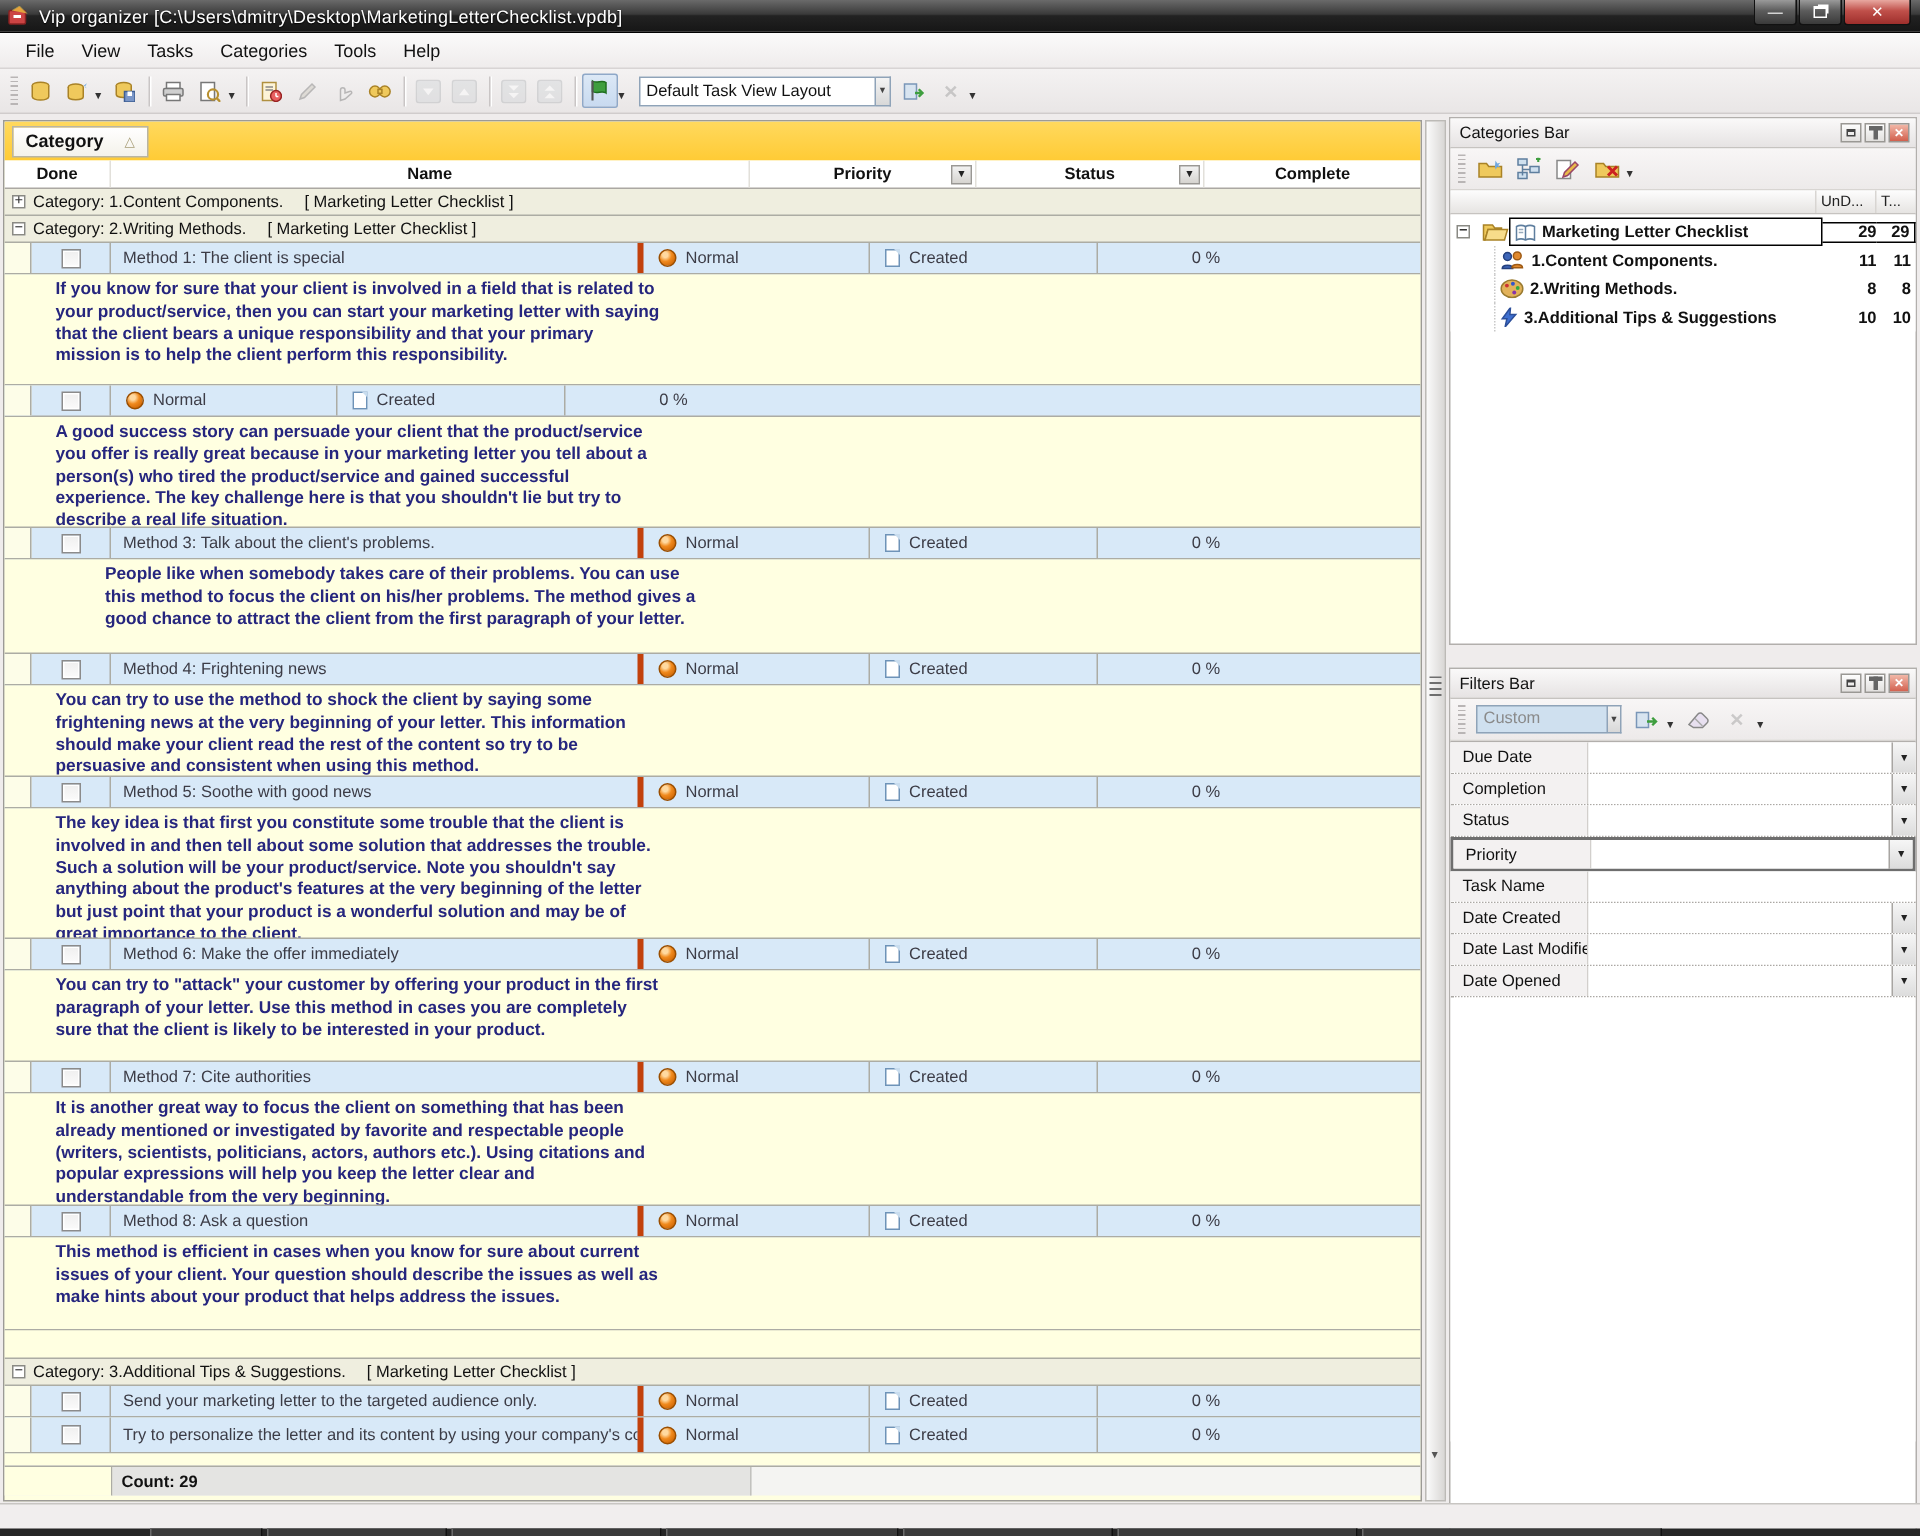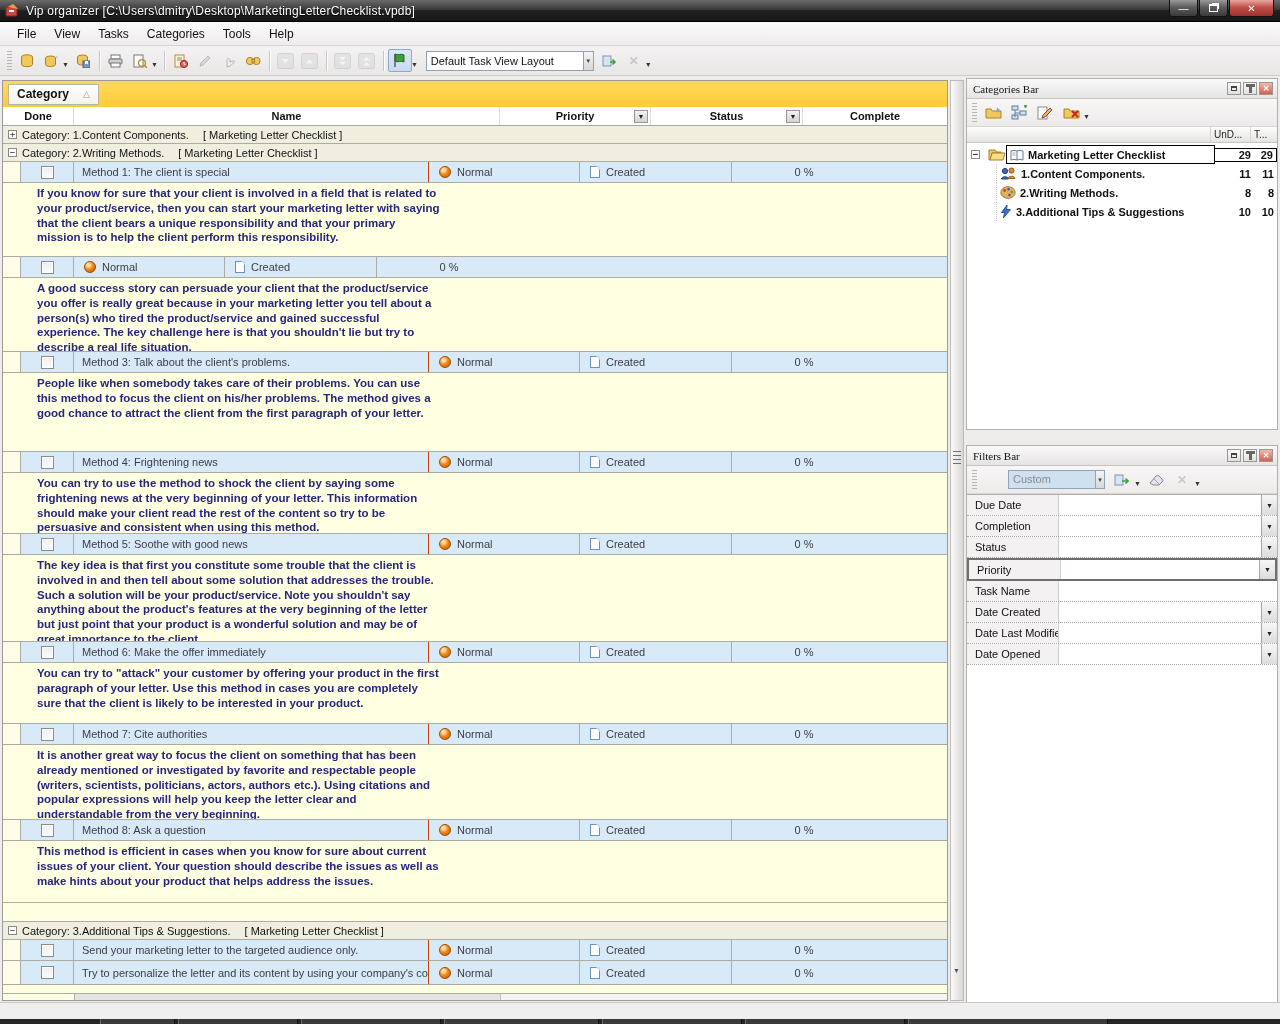--- a/index.html
+++ b/index.html
@@ -62,34 +62,34 @@
 
   .row { display:flex; border-bottom:1px solid #ACACA4; flex:0 0 auto; }
   .cat-row { height:18px; background:#EFEEDF; align-items:center; font-size:11px; color:#111; padding-left:5px; }
   .expandbox { width:9px; height:9px; border:1px solid #8A8A84; background:#fff; display:flex; align-items:center; justify-content:center; font-size:9px; line-height:7px; color:#333; margin-right:5px; font-family:"DejaVu Sans Mono",monospace; }
   .cat-suffix { margin-left:14px; }
 
   .task-row { height:21px; background:#D8E9F8; font-size:11px; color:#3C3C46; }
   .cell { display:flex; align-items:center; }
   .c-indent { width:18px; background:#FDFDE8; border-right:1px solid #ACACA4; }
   .c-done { width:53px; justify-content:center; border-right:1px solid #ACACA4; }
-  .c-name { width:355px; padding-left:8px; border-right:1px solid #c2410c; overflow:hidden; white-space:nowrap; }
+  .c-name { width:355px; padding-left:8px; border-right:4px solid #c2410c; overflow:hidden; white-space:nowrap; }
   .c-prio { width:151px; padding-left:10px; border-right:1px solid #ACACA4; }
   .c-status { width:152px; padding-left:10px; border-right:1px solid #ACACA4; }
   .c-comp { width:144px; justify-content:center; }
   .checkbox { width:13px; height:13px; background:linear-gradient(#EFEFEF,#FBFBFB); border:1px solid #8B8B8B; box-shadow:inset 0 0 0 1px #fff; }
   .prio-ball { width:12px; height:12px; border-radius:50%; margin-right:6px;
     background:radial-gradient(circle at 35% 30%, #FFD9A0 0 18%, #F08A1E 45%, #C85F00 90%);
     border:1px solid #9A4E00; }
   .page-icon { width:10px; height:12px; background:#fff; border:1px solid #6E93B8; margin-right:6px; position:relative; }
   .page-icon::after { content:""; position:absolute; right:-1px; top:-1px; border-style:solid; border-width:0 4px 4px 0; border-color:transparent #C8DCEE transparent transparent; }
 
   .desc-row { background:#FFFFE1; overflow:hidden; }
   .desc-text { margin-left:34px; width:404px; font-size:11.5px; font-weight:bold; color:#26267E; line-height:14.8px; padding-top:3px; }
-  .d1{height:74px;} .d2{height:74px;} .d3{height:79px;} .d4{height:61px;}
+  .d1{height:74px;} .d2{height:74px;} .d3{height:63px;padding-left:33px;} .d4{height:61px;}
   .d5{height:87px;} .d6{height:61px;} .d7{height:75px;} .d8{height:62px;}
   .spacer-row { height:19px; background:#FFFFE1; }
   .sliver-row { height:8px; background:#FFFFE1; border-bottom:none; }
   .t2 { height:24px; }
 
   .footer-row { height:20px; display:flex; border-top:1px solid #ACACA4; border-bottom:none; background:#F4F4F2; flex:0 0 auto; }
   .f-left { width:72px; background:#FFFFE1; border-right:1px solid #ACACA4; }
   .f-count { width:426px; background:#E4E4E2; border-right:1px solid #C2C2BE; font-size:11px; font-weight:bold; color:#111; display:flex; align-items:center; padding-left:6px; }
 
   
@@ -97,21 +97,21 @@
     background:linear-gradient(90deg,#FBFBFB,#D9D7D5); border:1px solid #BCBAB6; }
   .grip { position:absolute; left:2px; top:370px; width:8px; height:14px;
     background:repeating-linear-gradient(#6E6E6E 0 1px, transparent 1px 4px); }
   .split-arrow { position:absolute; left:2px; bottom:26px; font-size:7px; color:#555; }
 
   
   .rightpane { position:absolute; left:966px; top:2px; width:312px; height:922px; }
   .panel { position:absolute; left:0; width:312px; border:1px solid #B2AFAC; background:#fff; }
   .cat-panel { top:0; height:352px; }
   .filt-panel { top:367px; height:736px; }
-  .ptitle { height:20px; background:linear-gradient(#FAF9F9,#E6E3E3); border-bottom:1px solid #C6C3C0; display:flex; align-items:center; font-size:11px; color:#111; padding:0 4px 0 6px;font-family:Liberation Serif, serif; }
+  .ptitle { height:20px; background:linear-gradient(#FAF9F9,#E6E3E3); border-bottom:1px solid #C6C3C0; display:flex; align-items:center; font-size:11px; color:#111; padding:0 4px 0 6px; }
   .ptitle .flex { flex:1; }
   .pbtn { width:14px; height:13px; border:1px solid #9A9894; background:linear-gradient(#FDFDFD,#E2E0DE); margin-left:2px; display:flex; align-items:center; justify-content:center; font-size:8px; color:#333; }
   .pbtn.close { background:linear-gradient(#F2B8A8,#D2604E); color:#fff; font-weight:bold; }
   .pbtn .mini-restore { width:6px; height:5px; border:1px solid #444; border-top:2px solid #444; }
   .pin-glyph { display:inline-block; width:3px; height:9px; background:#666; position:relative; }
   .pin-glyph::before{ content:""; position:absolute; left:-3px; top:0; width:9px; height:3px; background:#666; }
 
   .ptoolbar { height:28px; display:flex; align-items:center; background:linear-gradient(#F8F6F6,#EDEAEA); border-bottom:1px solid #D8D5D2; padding-left:2px; }
   .ptoolbar .tbtn { width:26px; height:24px; }
 
@@ -128,21 +128,21 @@
   .tree-row .n1 { width:36px; text-align:right; }
   .tree-row .n2 { width:26px; text-align:right; padding-right:3px; }
   .tree-row.selected .n1, .tree-row.selected .n2 { border-top:1px solid #000; border-bottom:1px solid #000; }
   .tree-row.selected .n2 { border-right:1px solid #000; }
   .child-indent { width:30px; border-right:1px dotted #C8C8C8; height:100%; }
   .tree-label { white-space:nowrap; overflow:hidden; margin-left:4px; }
   .ticon { margin-left:3px; flex:0 0 auto; display:flex; }
 
   
   .fcombo { display:flex; align-items:center; margin:0 4px; }
-  .fcombo .ftext { width:88px; height:19px; background:#CFE0EF; border:1px solid #8FA3B8; color:#8A8A8A; font-size:11px; padding:2px 4px;margin-left:24px; }
+  .fcombo .ftext { width:88px; height:19px; background:#CFE0EF; border:1px solid #8FA3B8; color:#8A8A8A; font-size:11px; padding:2px 4px; }
   .fcombo .farrow { width:9px; height:19px; background:linear-gradient(#F4F4F4,#D8D8D8); border:1px solid #8FA3B8; border-left:none; font-size:6px; display:flex; align-items:center; justify-content:center; color:#444; }
   .filters-body { border-top:1px solid #B2AFAC; }
   .f-row { display:flex; height:21px; border-bottom:1px dotted #ABA8A4; background:#fff; font-size:11px; color:#111; }
   .f-label { width:92px; background:#F3F1F1; border-right:1px solid #D2CFCC; display:flex; align-items:center; padding-left:8px; overflow:hidden; white-space:nowrap; }
   .f-value { flex:1; background:#fff; }
   .f-drop { width:16px; background:linear-gradient(#F6F6F6,#DCDCDC); border-left:1px solid #A8A5A2; display:flex; align-items:center; justify-content:center; font-size:7px; color:#222; }
   .f-row.selected { border:2px solid #6E6E6E; height:23px; }
   .filters-rest { height:296px; background:#fff; }
 
   .panel-tabs { position:absolute; left:0; bottom:0; width:310px; height:24px; background:#fff; border-top:1px solid #C2BFBC; display:flex; align-items:flex-end; padding-left:4px; }

